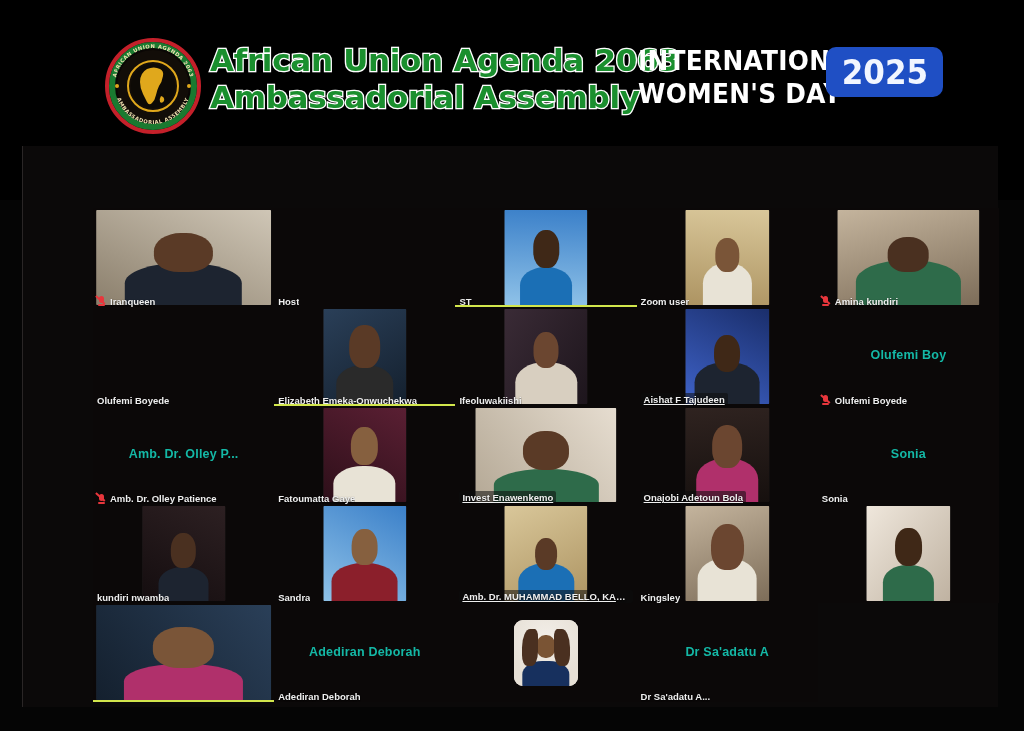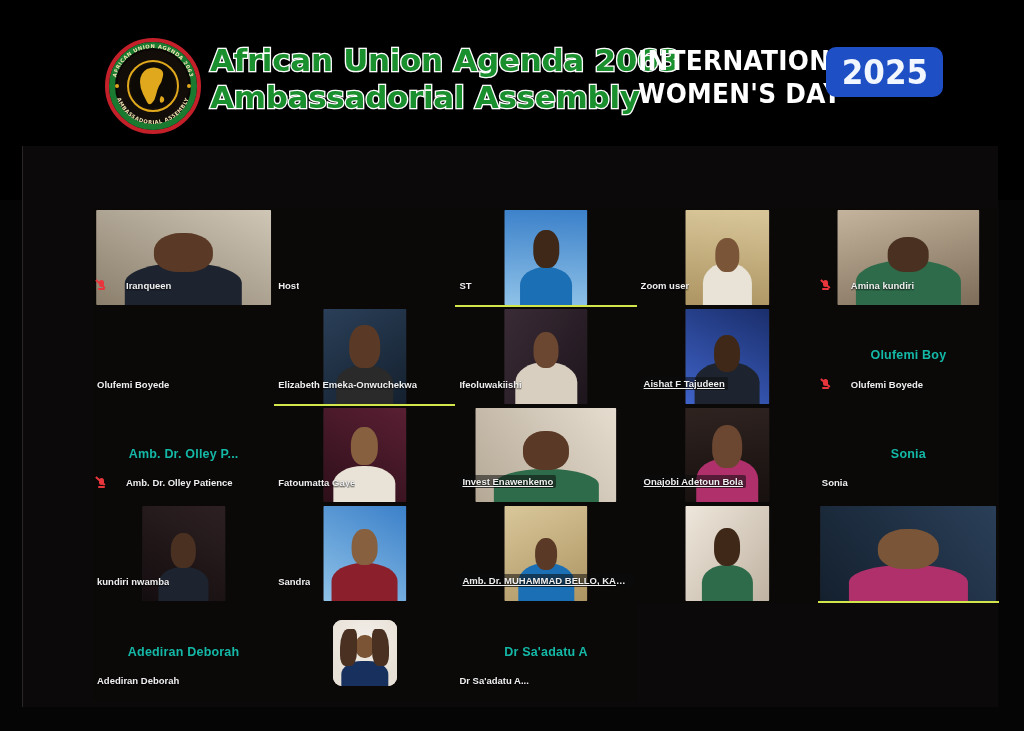--- a/index.html
+++ b/index.html
@@ -149,23 +149,23 @@
   }
   .cam .body {
     position: absolute;
     left: 50%; transform: translateX(-50%);
     border-radius: 48% 48% 0 0;
   }
 
   
   .namebar {
     position: absolute;
-    left: 4px; bottom: 16px;
+    left: 4px; bottom: 0;
     max-width: calc(100% - 8px);
-    display: flex; align-items: center; gap: 20px;
+    display: flex; align-items: center; gap: 4px;
     z-index: 4;
   }
   .namebar .nm {
     font-family: "Liberation Sans", sans-serif;
     font-size: 9.5px;
     font-weight: 600;
     color: #efefef;
     white-space: nowrap;
     overflow: hidden;
     text-overflow: ellipsis;
@@ -473,20 +473,30 @@
             <div class="bg" style="background: linear-gradient(154deg, rgb(217, 199, 154), rgb(173, 148, 98));"></div>
             <div class="body" style="background: rgb(27, 111, 181); width: 67.2774%; height: 40.5448%; bottom: 0px;"></div>
             <div class="head" style="background: rgb(90, 58, 38); width: 26.9781%; height: 33.7227%; bottom: 33.0914%;"></div>
           </div>
           <div class="namebar shaded">
             <span class="nm">Amb. Dr. MUHAMMAD BELLO, KANO</span>
           </div>
         </div>
         <div class="tile">
           <div class="cam narrow">
+            <div class="bg" style="background: linear-gradient(159deg, rgb(196, 180, 157), rgb(125, 109, 89));"></div>
+            <div class="body" style="background: rgb(232, 227, 214); width: 71.2912%; height: 45.062%; bottom: 0px;"></div>
+            <div class="head" style="background: rgb(107, 70, 48); width: 39.1771%; height: 48.9714%; bottom: 32.9493%;"></div>
+          </div>
+          <div class="namebar">
+            <span class="nm">Kingsley</span>
+          </div>
+        </div>
+        <div class="tile">
+          <div class="cam narrow">
             <div class="bg" style="background: linear-gradient(128deg, rgb(239, 231, 220), rgb(191, 178, 161));"></div>
             <div class="body" style="background: rgb(46, 107, 74); width: 61.0102%; height: 38.328%; bottom: 0px;"></div>
             <div class="head" style="background: rgb(63, 40, 23); width: 31.9038%; height: 39.8797%; bottom: 37.3261%;"></div>
           </div>
         </div>
         <div class="tile">
           <div class="cam wide">
             <div class="bg" style="background: linear-gradient(232deg, rgb(42, 63, 88), rgb(20, 32, 46));"></div>
             <div class="body" style="background: rgb(176, 48, 107); width: 67.359%; height: 38.129%; bottom: 0px;"></div>
             <div class="head" style="background: rgb(122, 85, 56); width: 34.458%; height: 43.0725%; bottom: 33.5505%;"></div>

